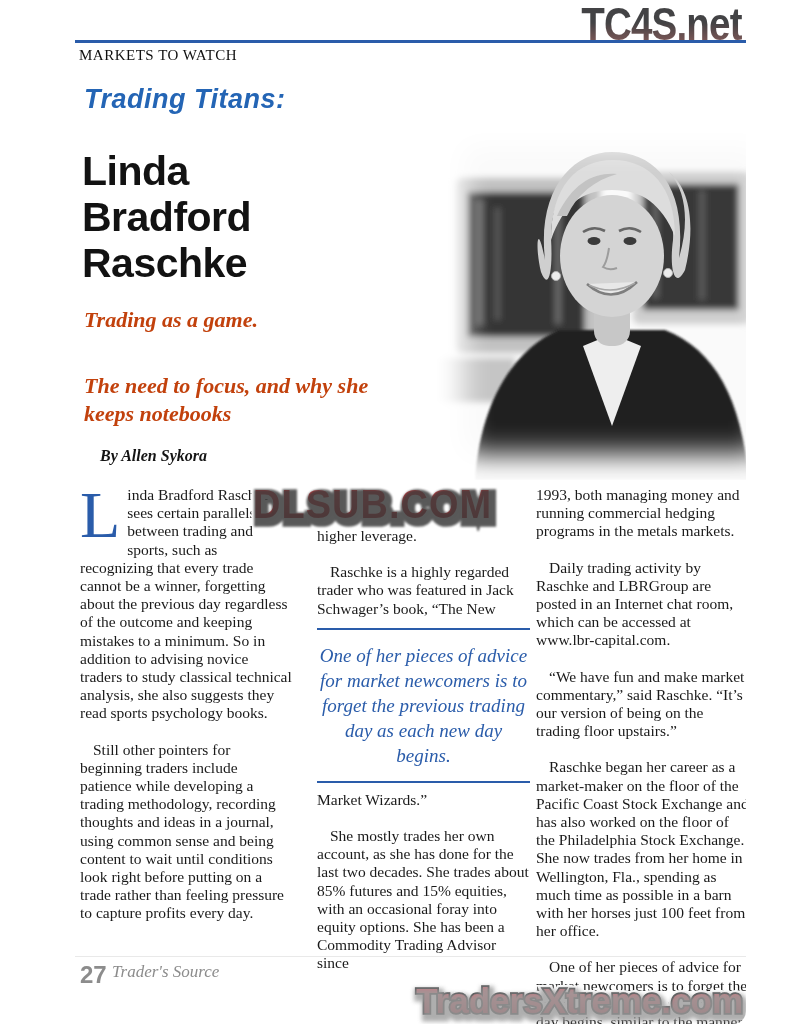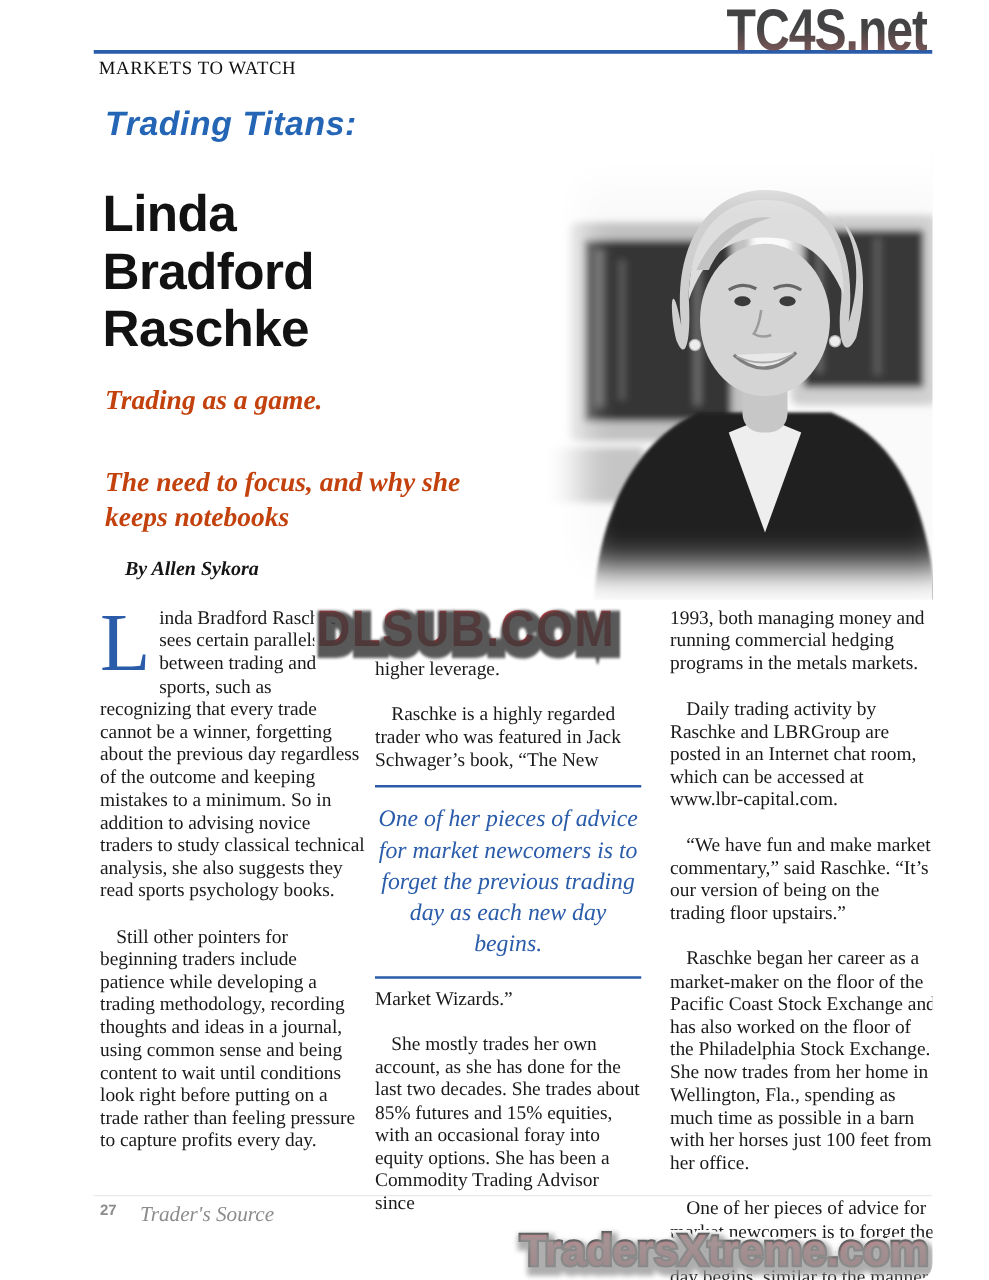--- a/index.html
+++ b/index.html
@@ -29,35 +29,35 @@
 
   .byline{position:absolute;left:100px;top:447px;font-style:italic;font-weight:bold;font-size:16px;color:#141414;}
 
   
   .photo{position:absolute;left:437px;top:120px;width:350px;height:360px;background:#fff;}
   .photo svg{width:100%;height:100%;filter:grayscale(1) contrast(.96);}
   .photo::after{content:"";position:absolute;inset:0;box-shadow:inset 0 0 28px 26px #fff;pointer-events:none;}
 
   
   .col{position:absolute;top:486px;width:213px;font-size:15.5px;line-height:18.2px;color:#1a1a1a;}
-  .c1{left:80px;} .c2{left:300px;} .c3{left:536px;}
+  .c1{left:80px;} .c2{left:317px;} .c3{left:536px;}
   .col p{margin:0;}
   .col p.ind{text-indent:13px;margin-top:18px;}
   .dropcap{float:left;font-size:66px;line-height:52px;padding:3px 7px 0 0;color:#2a5caa;
         font-family:"Liberation Serif",serif;}
   .spacer{height:41px;}
 
   .pullquote{border-top:2px solid #2a5caa;border-bottom:2px solid #2a5caa;margin:10px 0 8px 0;
         padding:13px 2px;text-align:center;font-style:italic;color:#2a5caa;
         font-size:19px;line-height:25px;}
 
   
   .footer-rule{position:absolute;left:75px;right:0;top:956px;height:1px;background:#e9e9e9;}
   .pageno{position:absolute;left:80px;top:961px;font-family:"Liberation Sans",sans-serif;
-        font-weight:bold;font-size:12px;color:#8c8c8c;}
+        font-weight:bold;font-size:24px;color:#8c8c8c;}
   .magname{position:absolute;left:112px;top:962px;font-style:italic;font-size:17px;color:#8c8c8c;}
 
   
   .wm{position:absolute;display:grid;z-index:7;}
   .wm>span{grid-area:1/1;white-space:nowrap;font-family:"Liberation Sans",sans-serif;font-weight:bold;}
   .dlsub{left:253px;top:483px;transform:scaleY(1.08);}
   .dlsub>span{font-size:38px;letter-spacing:1px;}
   .dlsub .l-shadow{color:#3c3c3c;-webkit-text-stroke:9px #3c3c3c;transform:translate(3px,4px);
         filter:blur(1px);opacity:.85;}
   .dlsub .l-white{color:#fff;-webkit-text-stroke:8px #fff;}

